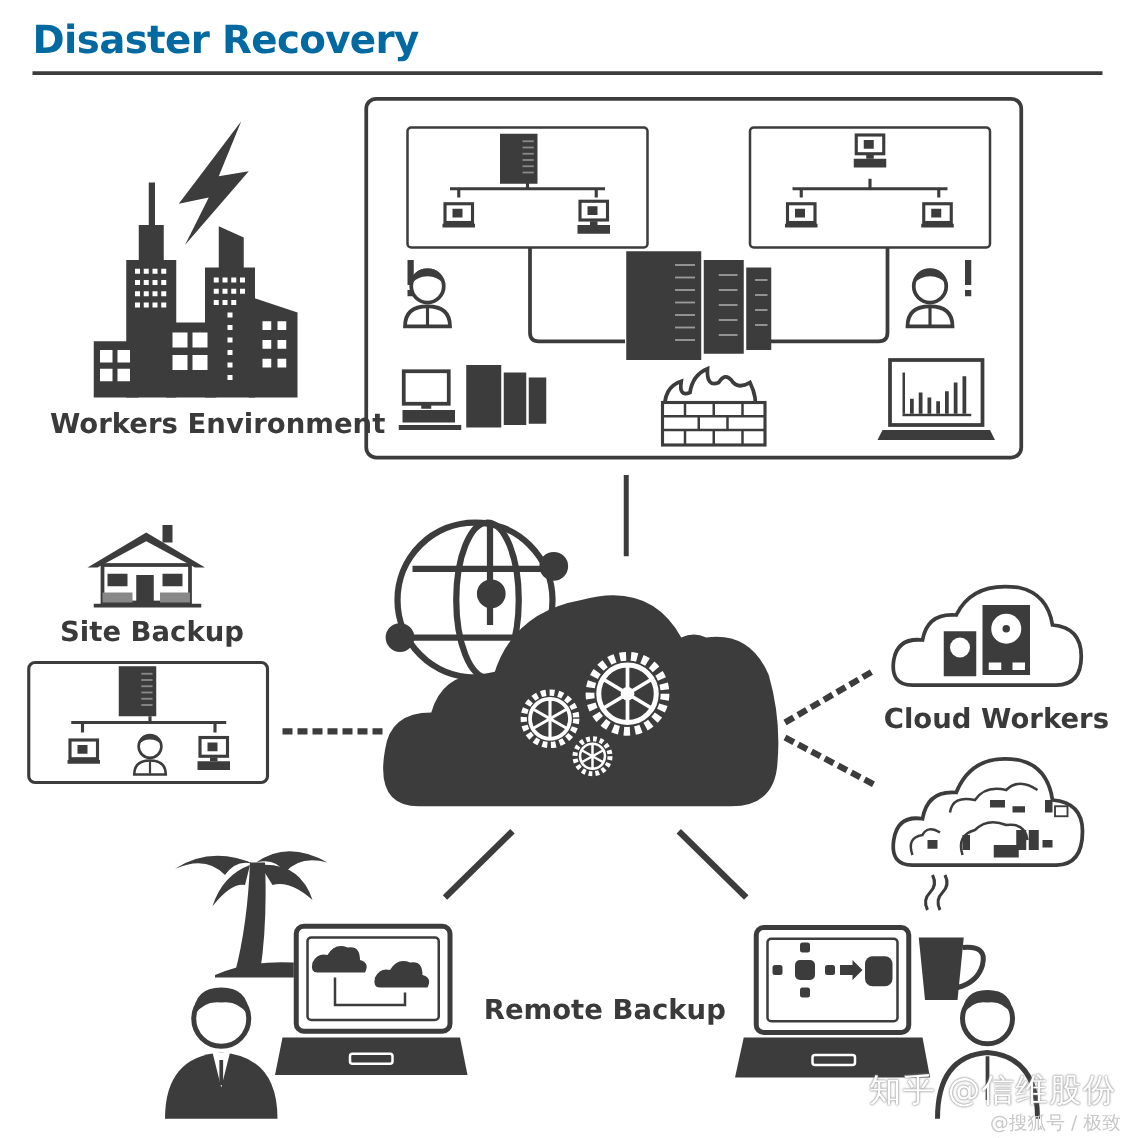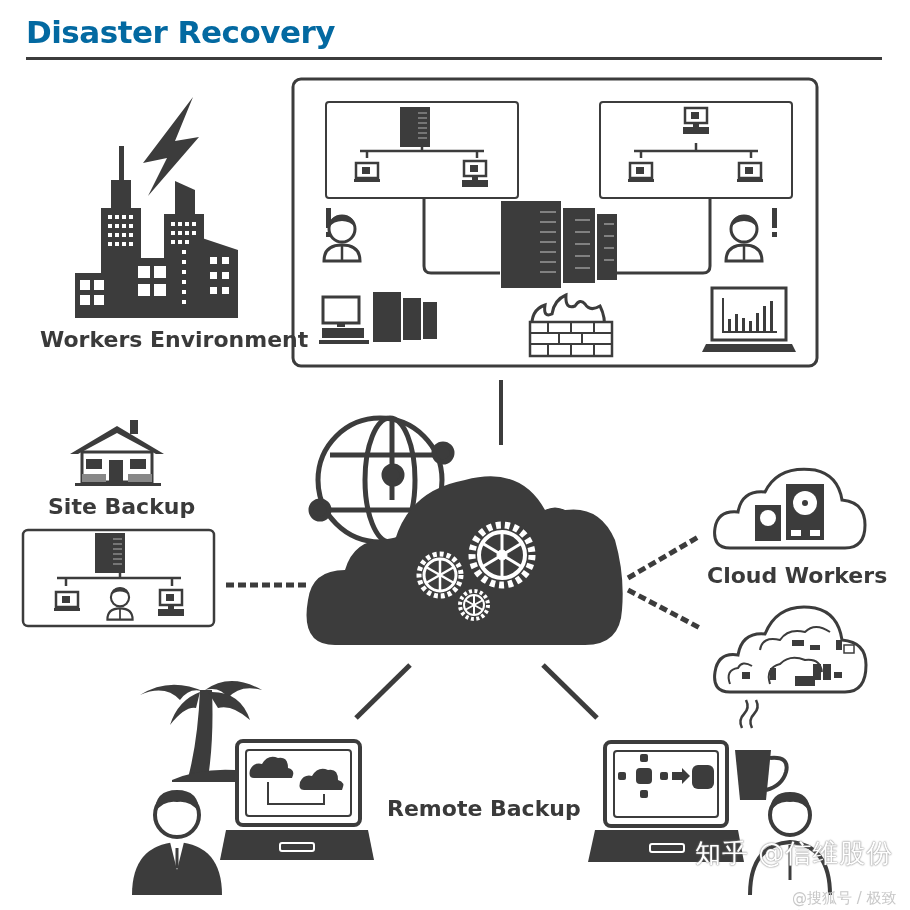--- a/index.html
+++ b/index.html
@@ -6,21 +6,21 @@
   body { width: 910px; height: 910px; position: relative; overflow: hidden;
          font-family: "DejaVu Sans", "Liberation Sans", sans-serif; color: #3a3a3a; }
   .abs { position: absolute; }
   .title { left: 26px; top: 14px; font-size: 31px; font-weight: bold; color: #0369a1; letter-spacing: -0.5px; }
   .title-rule { left: 26px; top: 57px; width: 856px; height: 3px; background: #3c3c3c; }
   .label { font-weight: bold; color: #3a3a3a; white-space: nowrap; }
   .lbl-office { left: 40px; top: 327px; font-size: 22px; }
   .lbl-site { left: 48px; top: 494px; font-size: 22px; }
   .lbl-cloud { left: 707px; top: 563px; font-size: 22px; }
   .lbl-remote { left: 387px; top: 796px; font-size: 22px; }
-  .watermark { left: 695px; top: 836px; font-size: 26px; color: #ffffff;
+  .watermark { left: 695px; top: 855px; font-size: 26px; color: #ffffff;
                text-shadow: 0 0 2px #888, 0 0 1px #888; letter-spacing: 1px; }
   .watermark-sub { left: 792px; top: 889px; font-size: 15px; color: #c8c8c8; }
   svg { position: absolute; left: 0; top: 0; }
 </style>
 </head>
 <body>
 
 <div class="abs title">Disaster Recovery</div>
 <div class="abs title-rule"></div>
 

